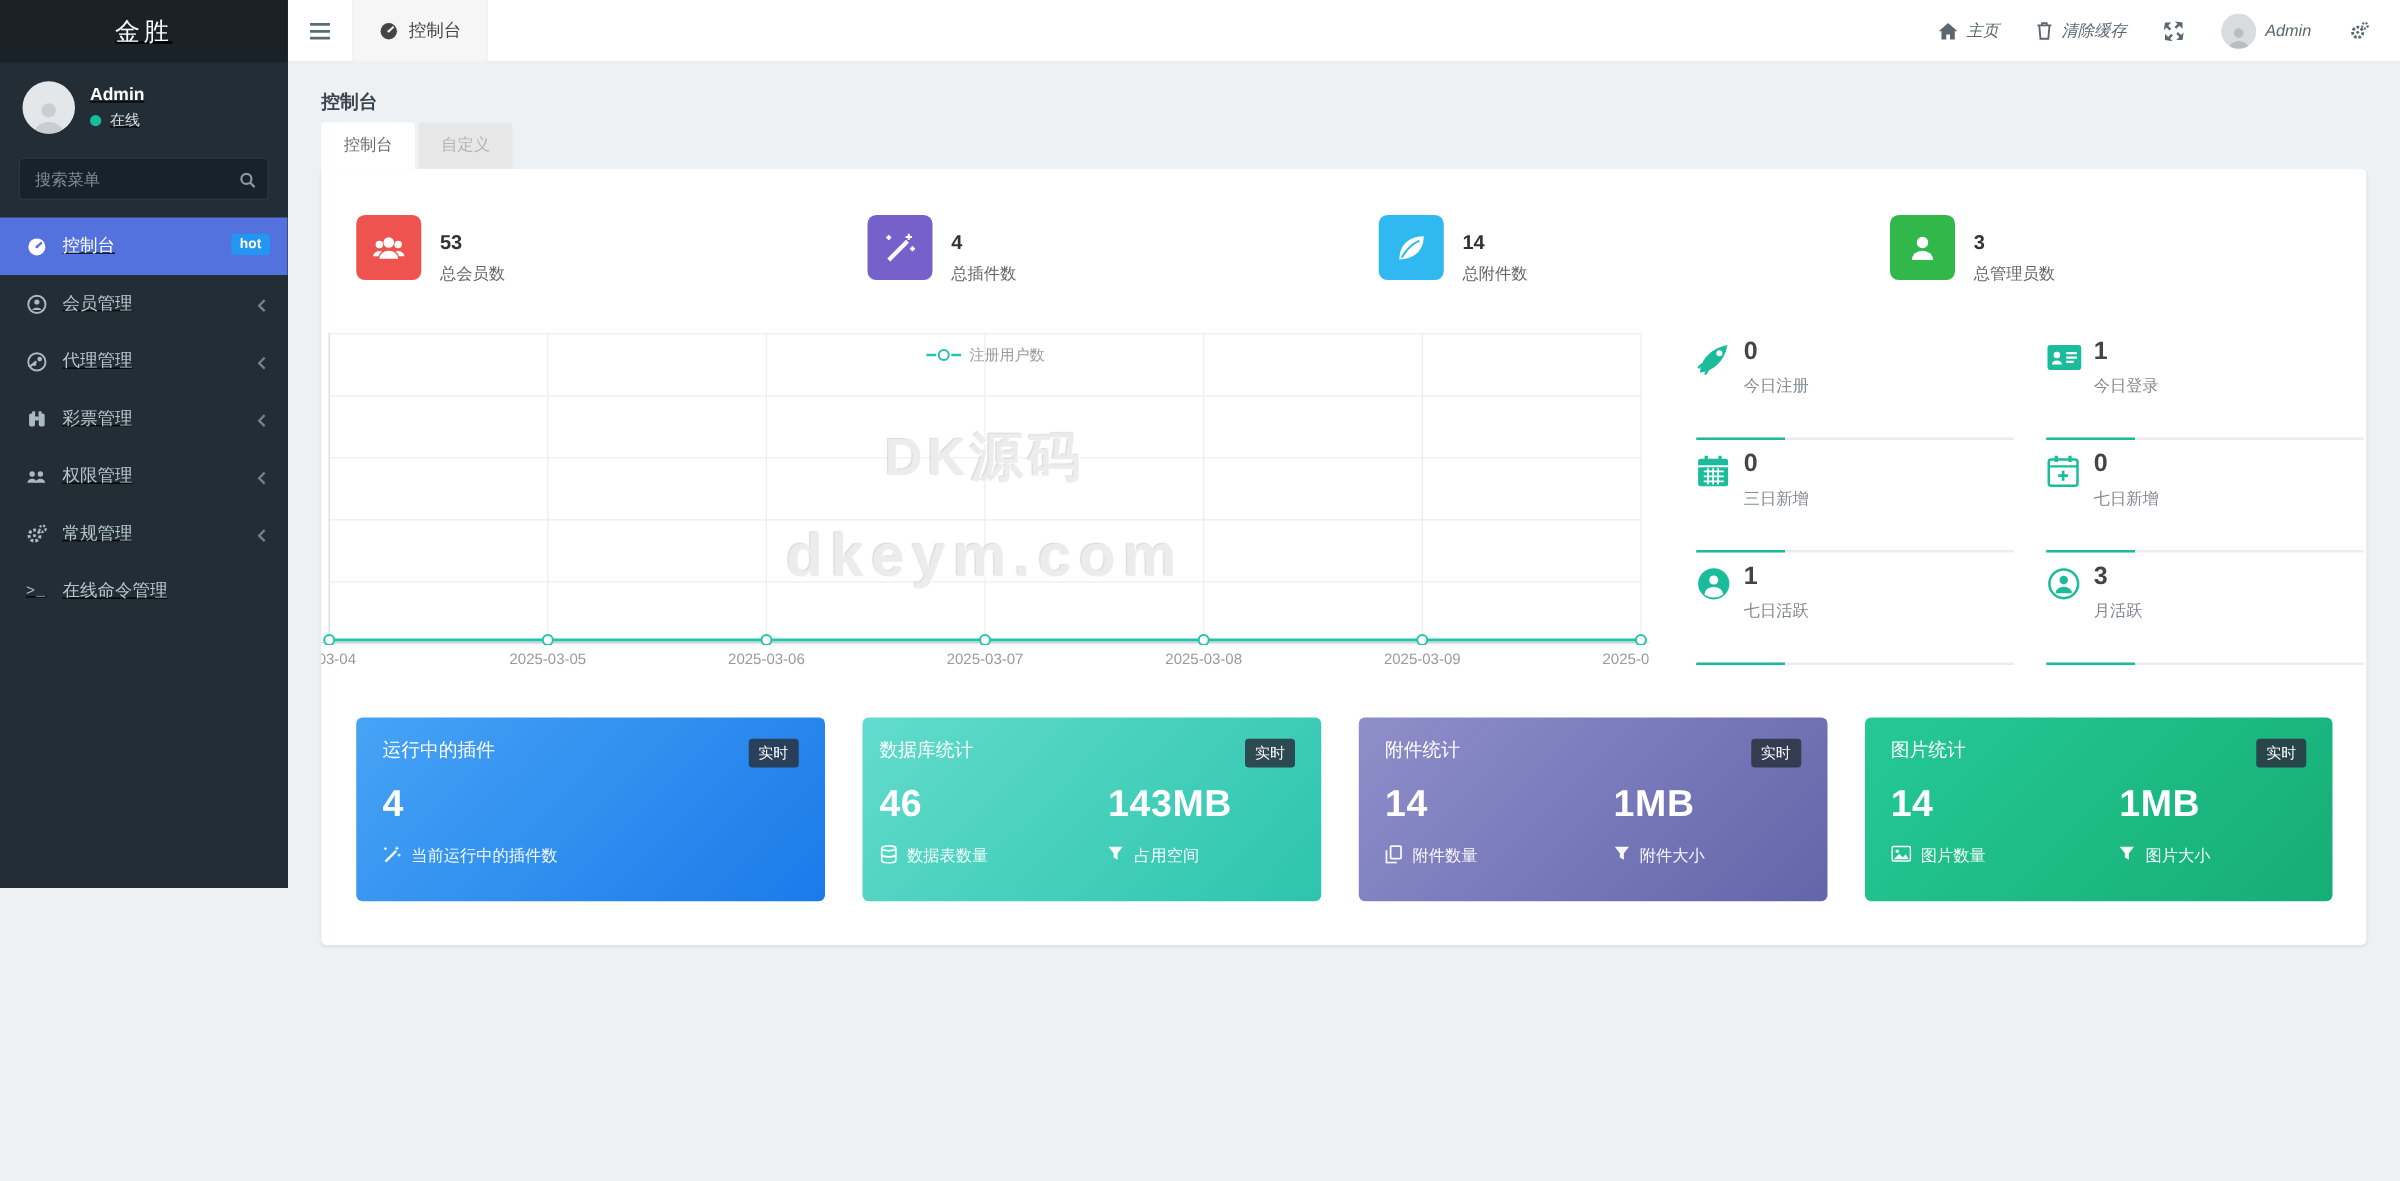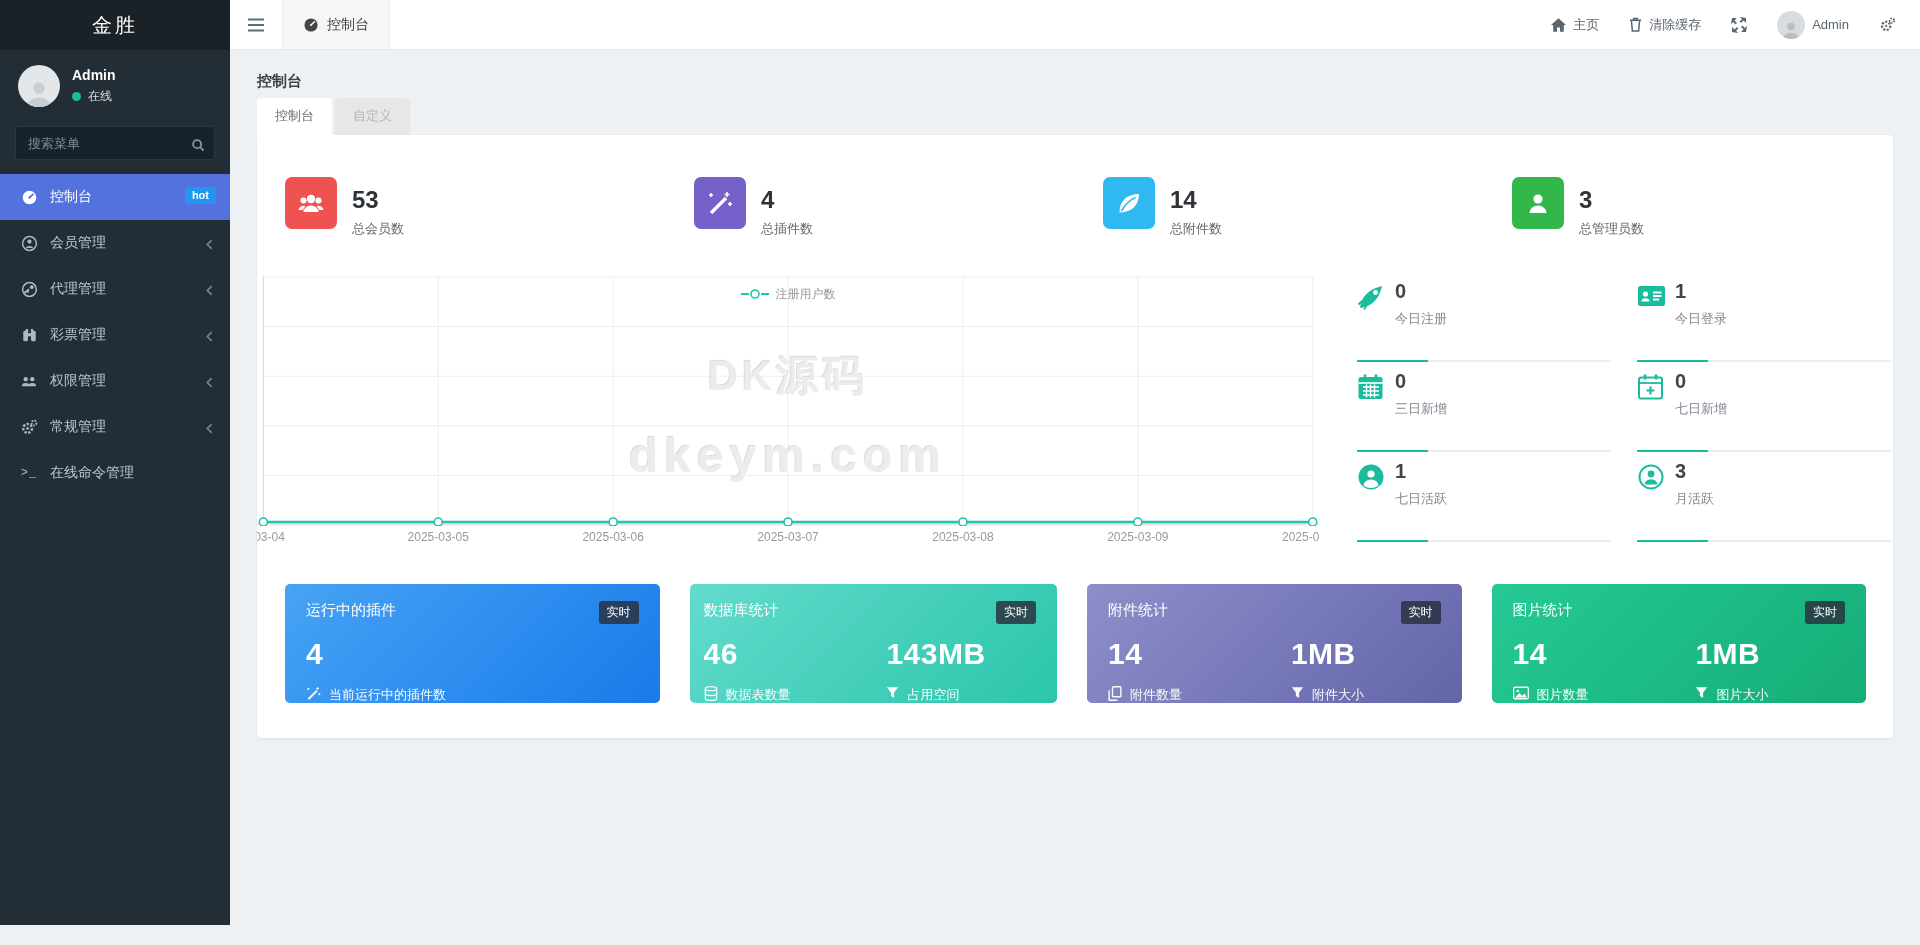--- a/index.html
+++ b/index.html
@@ -1,19 +1,19 @@
 <!DOCTYPE html>
 <html><head>
 <meta charset="utf-8">
 <style>
   * { margin:0; padding:0; box-sizing:border-box; }
   html,body { width:1920px; height:945px; font-family:"Liberation Sans","DejaVu Sans",sans-serif; background:#eef1f4; overflow:hidden; }
 
   
-  .sidebar { position:fixed; left:0; top:0; width:230px; height:925px; background:#222d35; z-index:10; }
+  .sidebar { position:fixed; left:0; top:0; width:230px; height:710px; background:#222d35; z-index:10;text-decoration:underline; }
   .logo { height:50px; background:#1a2228; color:#fff; font-size:20px; letter-spacing:3px; display:flex; align-items:center; justify-content:center; }
   .userpanel { display:flex; align-items:center; padding:15px 18px 13px; }
   .avatar { width:42px; height:42px; border-radius:50%; background:#e4e7ea; display:flex; align-items:flex-end; justify-content:center; overflow:hidden; }
   .avatar svg { display:block; }
   .userinfo { margin-left:12px; }
   .username { color:#fff; font-size:14px; font-weight:bold; margin-bottom:5px; }
   .userstatus { color:#d8e0e4; font-size:12px; display:flex; align-items:center; }
   .dot { width:9px; height:9px; border-radius:50%; background:#18bc9c; margin-right:7px; }
   .searchwrap { margin:6px 15px 14px; position:relative; }
   .searchwrap input { width:100%; height:34px; background:#18222a; border:1px solid #2b3640; border-radius:3px; color:#aab8bf; font-size:13px; padding:0 32px 0 12px; outline:none; }
@@ -26,41 +26,41 @@
   .menu li.active .mi { color:#fff; }
   .badge-hot { position:absolute; right:14px; top:13px; background:#2196f3; color:#fff; font-size:11px; font-weight:bold; padding:2px 7px 3px; border-radius:3px; }
   .chev { position:absolute; right:16px; color:#72838c; }
   .term { font-family:"Liberation Mono","DejaVu Sans Mono",monospace; font-size:12px; letter-spacing:1px; }
 
   
   .main { margin-left:230px; }
   .topbar { height:50px; background:#fff; border-bottom:1px solid #e7e7e7; display:flex; align-items:stretch; }
   .burger { width:52px; display:flex; align-items:center; justify-content:center; color:#5c6b73; cursor:pointer; }
   .toptab { display:flex; align-items:center; gap:8px; background:#f6f6f6; border-left:1px solid #eee; border-right:1px solid #eee; padding:0 20px; font-size:14px; color:#444; cursor:pointer; }
-  .topright { margin-left:auto; display:flex; align-items:center; gap:30px; padding-right:24px; color:#5a6670; font-size:13px; }
+  .topright { margin-left:auto; display:flex; align-items:center; gap:30px; padding-right:24px; color:#5a6670; font-size:13px;font-style:italic; }
   .topitem { display:flex; align-items:center; gap:7px; cursor:pointer; }
   .avatar-sm { width:28px; height:28px; border-radius:50%; background:#d9dcdf; display:flex; align-items:flex-end; justify-content:center; overflow:hidden; }
 
   
   .content { padding:14px 27px 0; }
   .ptitle { font-size:15px; font-weight:bold; color:#3b454e; margin:8px 0 7px; }
   .psub { font-size:13px; color:#6d7780; margin-bottom:16px; }
   .tabs { display:flex; }
   .tab { padding:9px 18px 10px; font-size:13px; cursor:pointer; border-radius:3px 3px 0 0; }
   .tab.active { background:#fff; color:#6b6b6b; }
   .tab.inactive { background:#e7e7e7; color:#b4b4b4; margin-left:3px; }
 
   .panel { background:#fff; border-radius:0 4px 4px 4px; box-shadow:0 1px 3px rgba(0,0,0,.07); padding:33px 0 35px; }
 
   
   .stats { display:flex; }
   .stat { flex:1; display:flex; align-items:center; padding-left:28px; }
   .tile { width:52px; height:52px; border-radius:7px; display:flex; align-items:center; justify-content:center; color:#fff; }
   .stat .txt { margin-left:15px; }
-  .stat .num { font-size:24px; font-weight:bold; color:#2e3338; margin-bottom:6px;margin-top:18px; }
+  .stat .num { font-size:16px; font-weight:bold; color:#2e3338; margin-bottom:6px;margin-top:18px; }
   .stat .lbl { font-size:13px; color:#666; }
 
   
   .row2 { display:flex; margin-top:38px; padding-right:2px; }
   .chartbox { width:65%; position:relative; }
   .legend { display:flex; align-items:center; justify-content:center; gap:7px; color:#999; font-size:12px; height:20px; position:absolute; top:8px; left:0; right:0; z-index:3; pointer-events:none; }
   .chart-svg { display:block; width:100%; height:250px; }
   .xlabels { position:relative; height:20px; overflow:hidden; color:#999; font-size:12px; }
   .xlabels span { position:absolute; top:4px; transform:translateX(-50%); white-space:nowrap; }
   .wm1,.wm2 { position:absolute; left:0; right:0; text-align:center; color:#ececec; font-weight:bold; text-shadow:1px 1px 0 #fff,-1px -1px 1px #d9d9d9; pointer-events:none; z-index:2; }
@@ -71,21 +71,21 @@
   .mini { display:flex; flex-direction:column; justify-content:flex-start; padding-top:4px; }
   .mini .top { display:flex; flex:1; }
   .mini .mic { width:38px; color:#1abc9c; padding-top:3px; }
   .mini .num { font-size:20px; font-weight:bold; color:#444; margin-bottom:7px; }
   .mini .lbl { font-size:13px; color:#808890; }
   .mini .bar { height:2px; background:#ececec; margin-bottom:4px; }
   .mini .bar i { display:block; width:28%; height:2px; background:#1abc9c; }
 
   
   .cards { display:flex; gap:30px; margin:38px 27px 0 28px; }
-  .card { flex:1; height:119px; border-radius:5px; color:#fff; padding:17px 21px 0; position:relative; }
+  .card { flex:1; height:147px; border-radius:5px; color:#fff; padding:17px 21px 0; position:relative; }
   .card-blue   { background:linear-gradient(135deg,#46a3f5,#1a7ae9); }
   .card-teal   { background:linear-gradient(135deg,#62dbcd,#2cc5ab);padding-left:14px; }
   .card-purple { background:linear-gradient(135deg,#8e8eca,#6365a9); }
   .card-green  { background:linear-gradient(135deg,#25c995,#16ad76); }
   .card .chead { display:flex; align-items:flex-start; justify-content:space-between; font-size:15px; }
   .rt-badge { background:rgba(42,51,64,.85); font-size:12px; padding:3px 8px; border-radius:3px; }
   .metrics { display:flex; margin-top:13px; }
   .metric { width:55%; }
   .metric + .metric { width:45%; }
   .metric .val { font-size:30px; font-weight:bold; letter-spacing:.5px; }

